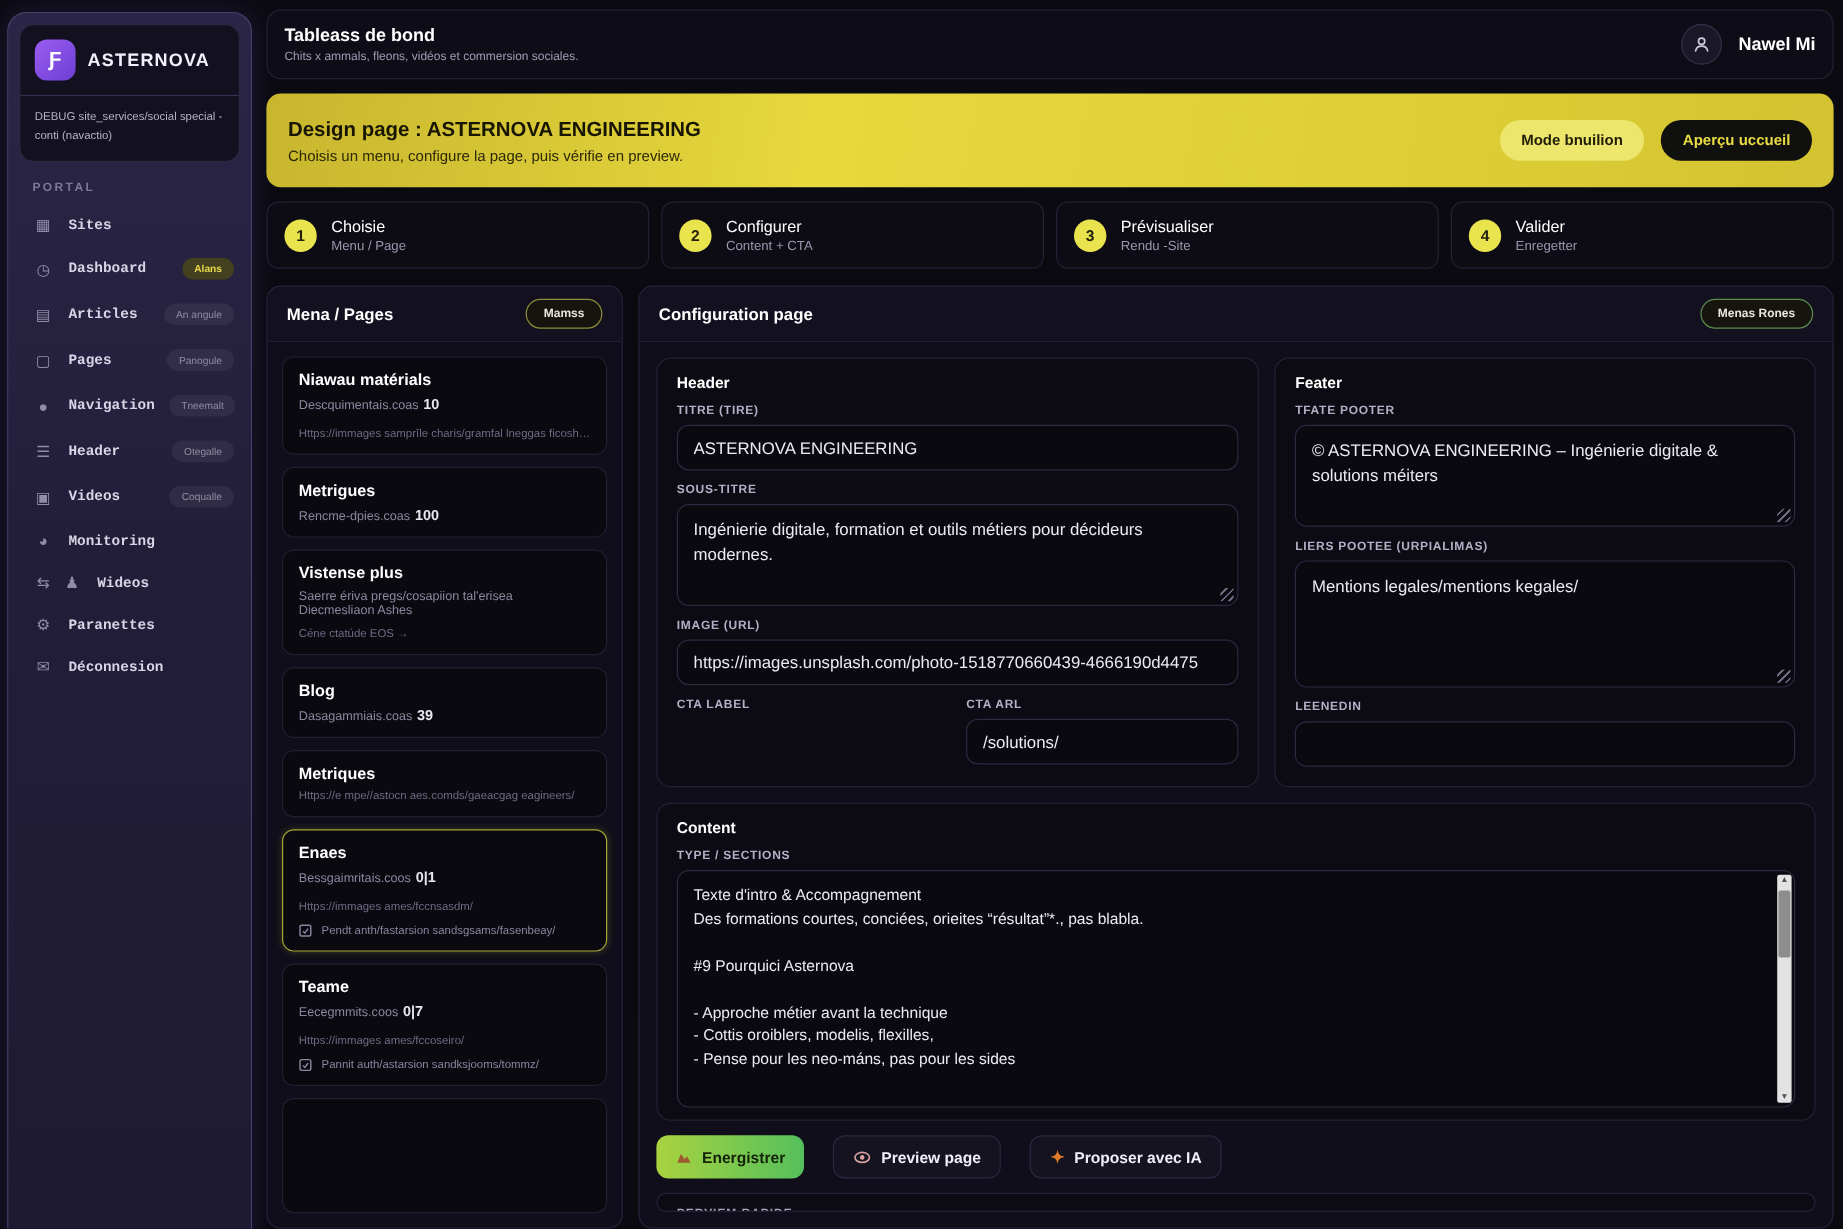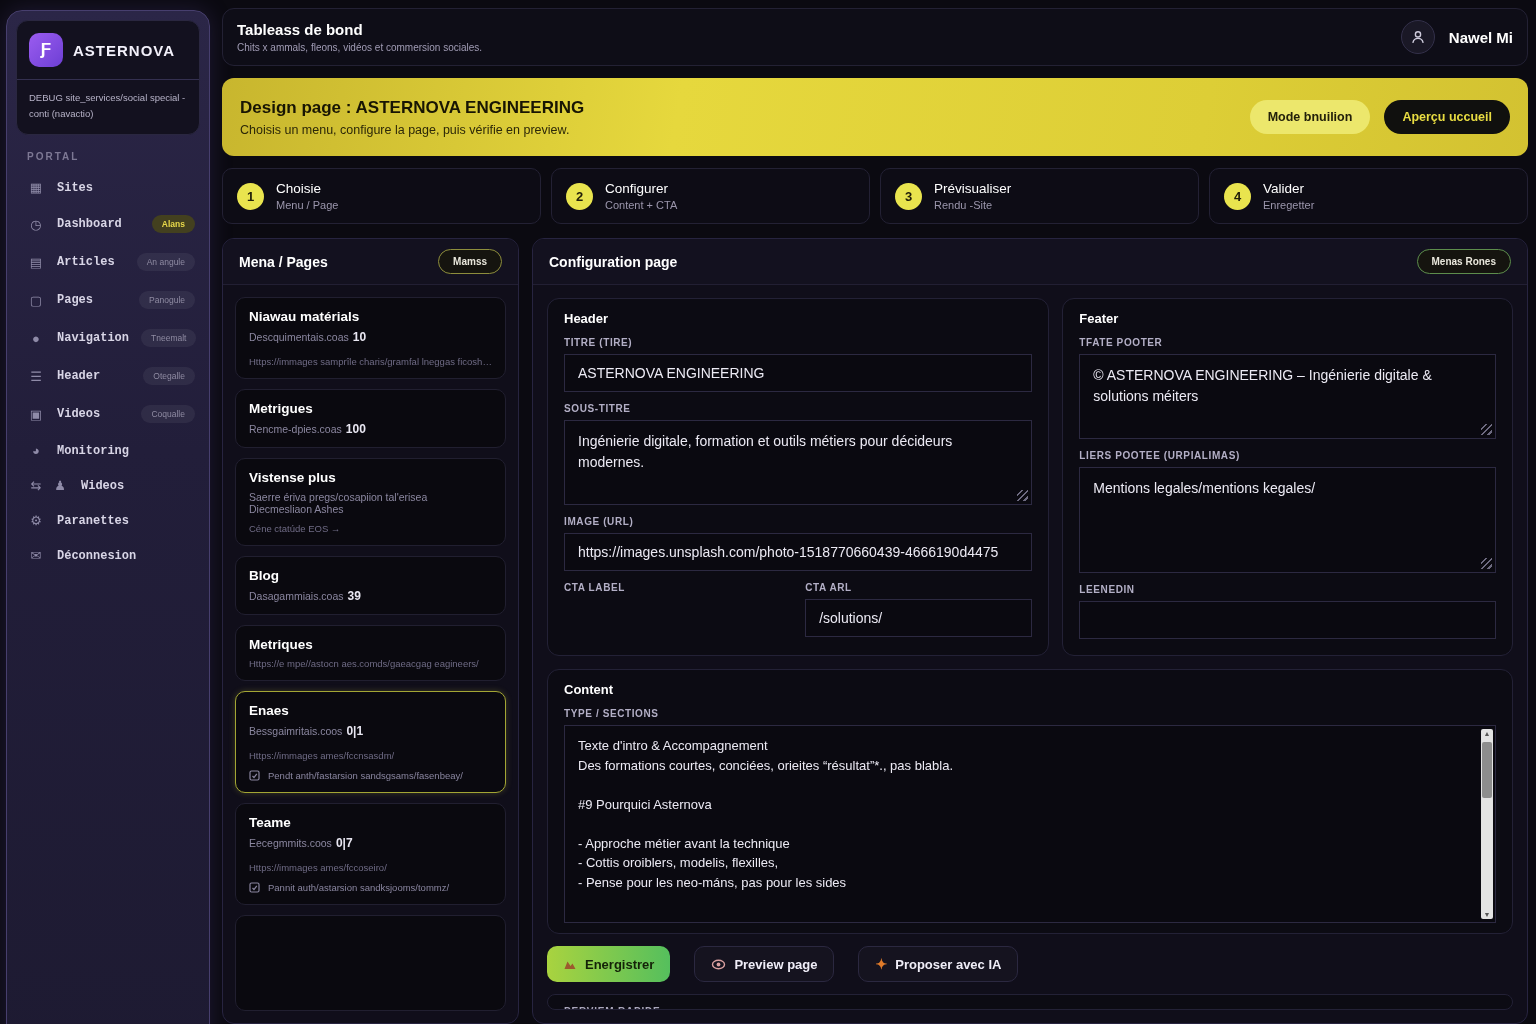--- a/index.html
+++ b/index.html
@@ -99,21 +99,21 @@
   .menu-card.empty { height:104px; }
   
   .config-body { padding:13px 14px; overflow:hidden; display:flex; flex-direction:column; }
   .cfg-grid { display:flex; gap:13px; }
   .cfg-card { background:#0c0b13; border:1px solid #232136; border-radius:12px; padding:12px 16px 16px; }
   .cfg-card.header-card { width:52%; }
   .cfg-card.footer-card { flex:1; align-self:flex-start; }
   .cfg-heading { font-size:13px; font-weight:800; color:#fff; }
   .field-label { font-size:10px; font-weight:800; letter-spacing:.6px; color:#b3afc6; margin:11px 0 6px; }
   .cfg-input, .cfg-textarea {
-    width:100%; background:#0a0910; border:1px solid #2c2941; border-radius:0;
+    width:100%; background:#0a0910; border:1px solid #2c2941; border-radius:10px;
     color:#eceaf4; font-size:14px; padding:10px 13px; font-family:inherit; resize:none; display:block;
   }
   .cfg-textarea { line-height:1.5; }
   .ta-wrap { position:relative; }
   .grip { position:absolute; right:4px; bottom:4px; width:11px; height:11px;
     background:repeating-linear-gradient(135deg, transparent 0 3px, #6d6a80 3px 4.5px); pointer-events:none; }
   .cta-row { display:flex; gap:14px; }
   .cta-col { flex:1; }
   
   .content-card { margin-top:13px; background:#0c0b13; border:1px solid #232136; border-radius:12px; padding:12px 16px 10px; }

